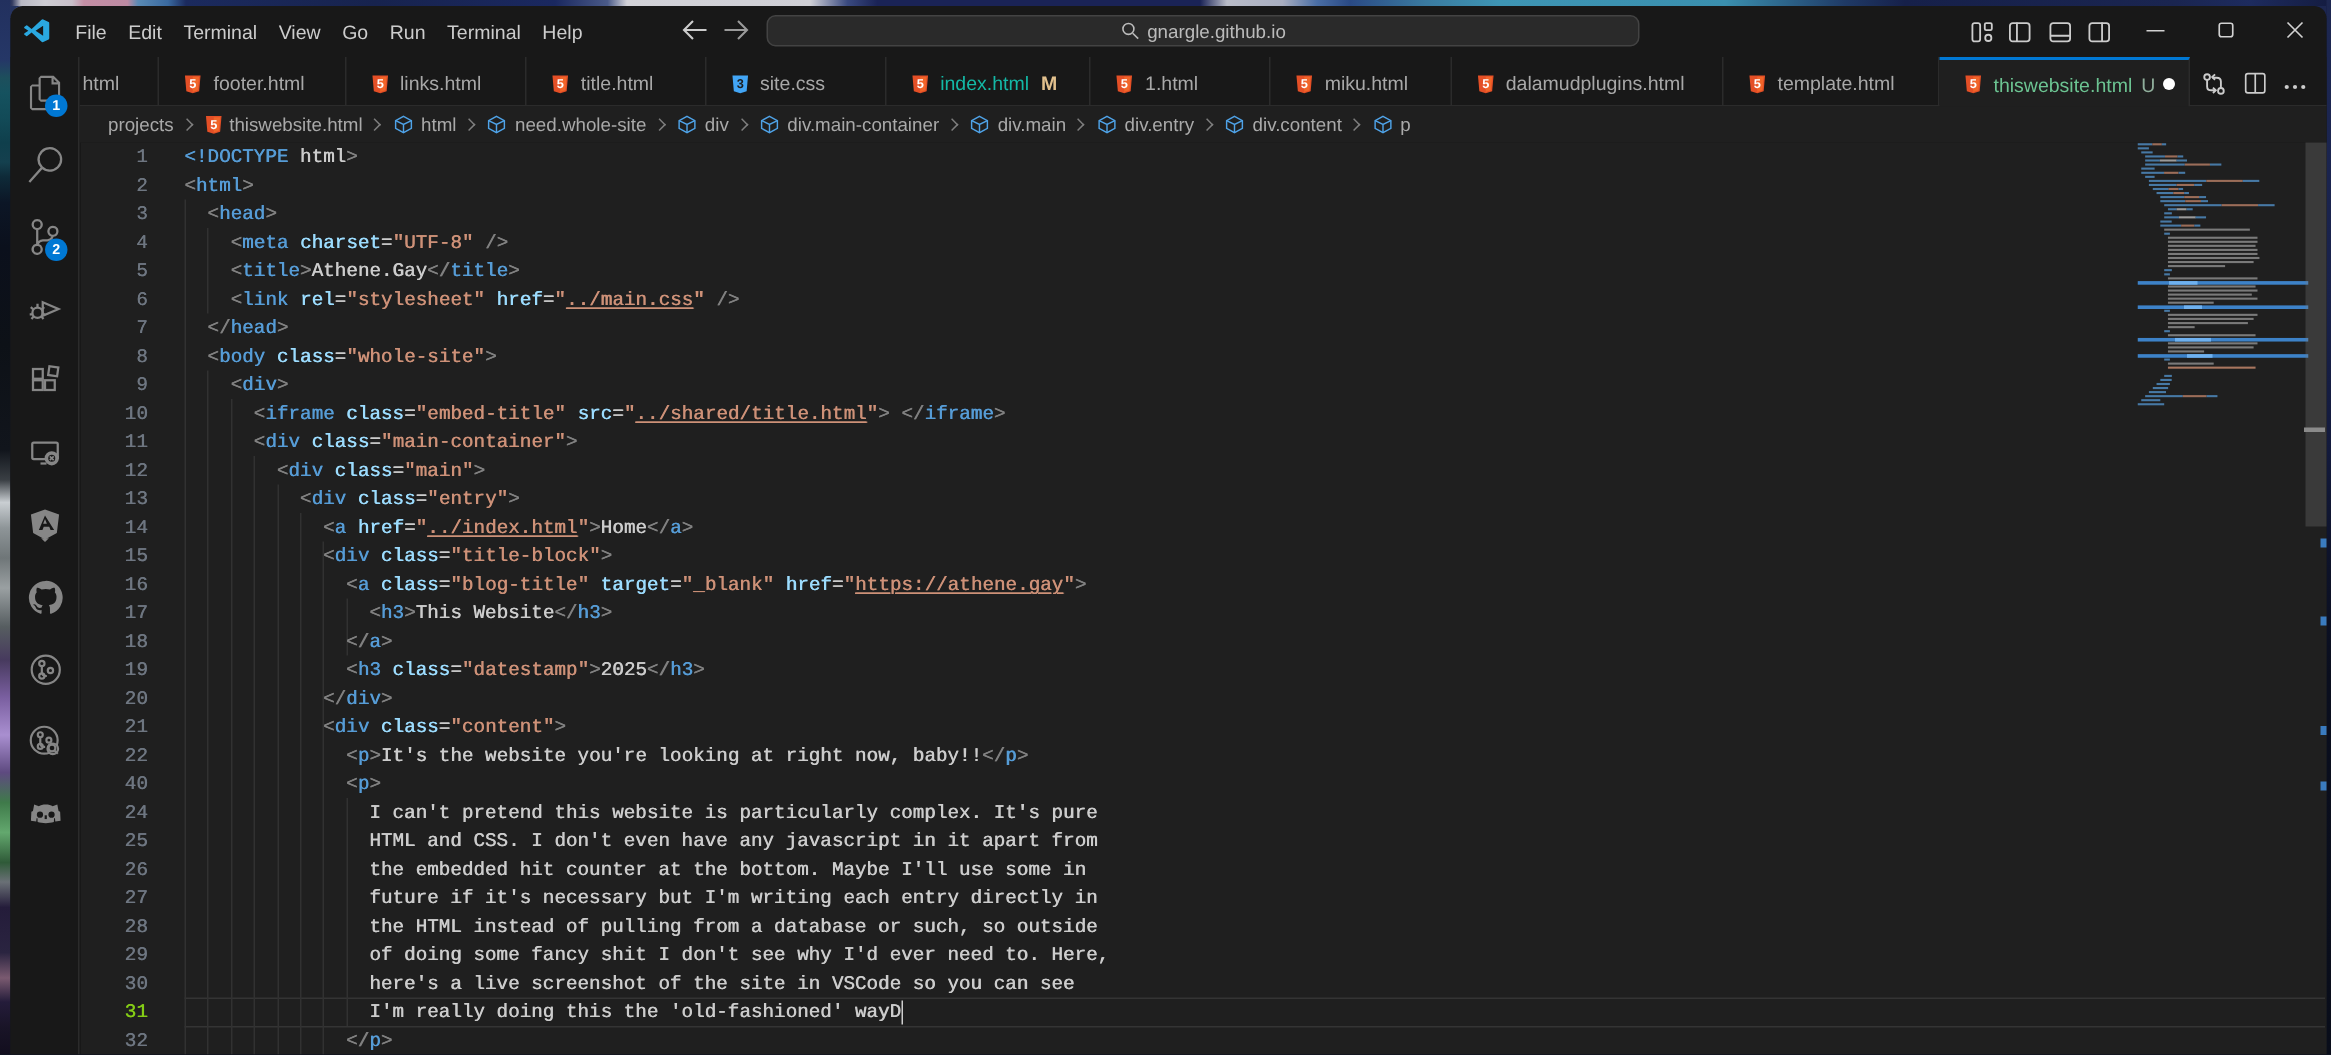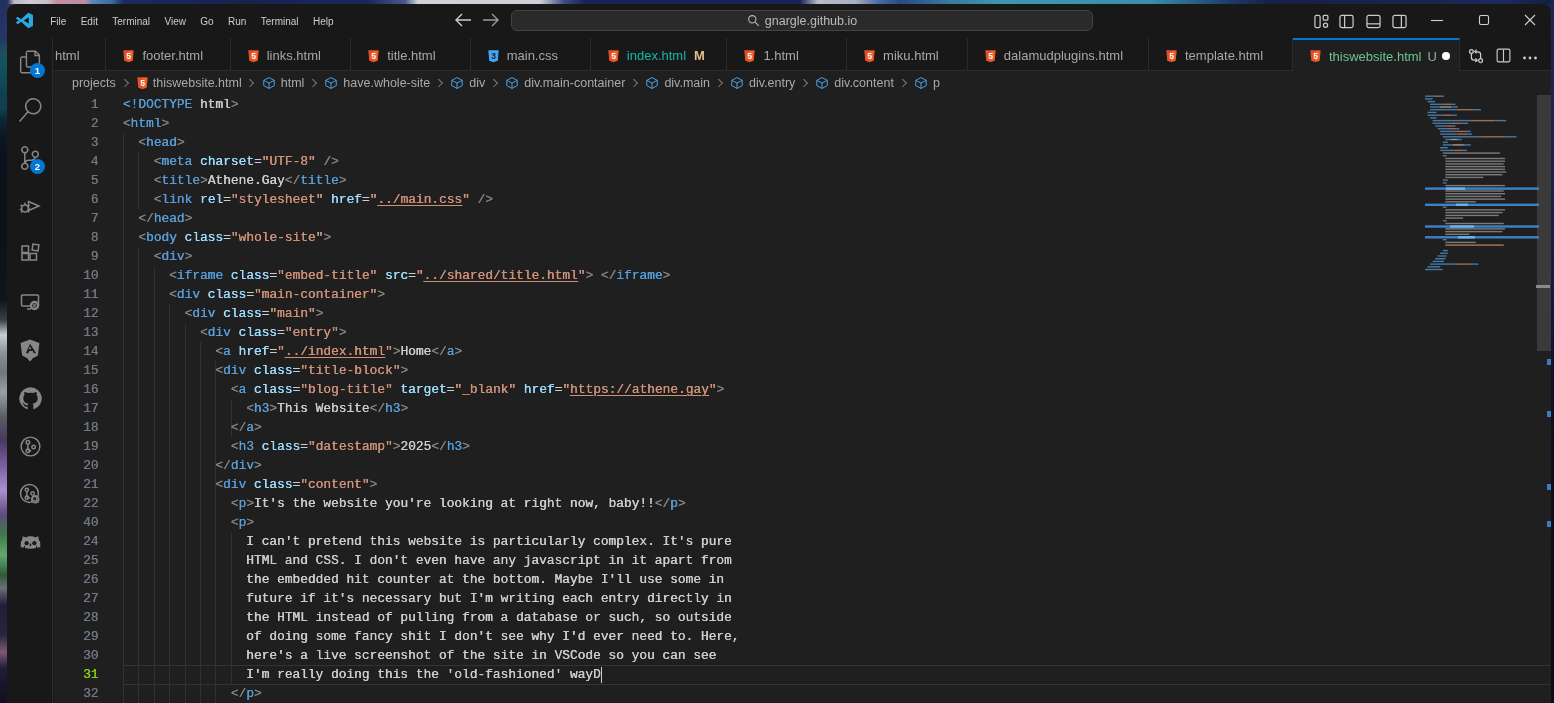--- a/index.html
+++ b/index.html
@@ -6,21 +6,21 @@
 html,body { width:1554px; height:703px; overflow:hidden; background:#0d1326; }
 body { font-family:"Liberation Sans", sans-serif; position:relative; }
 #topstrip { position:absolute; left:0; top:0; width:1554px; height:12px;
   background:linear-gradient(90deg,#1c2752 0px,#30395f 8px,#b9b9c4 14px,#cdccd2 30px,#c8bfc9 48px,#c48fa5 56px,#bd8ba3 85px,#5a8ab4 92px,#3a6aa0 112px,#1b2a5e 124px,#17234e 250px,#1a2860 370px,#4a5a88 405px,#d2d2d8 418px,#cfcfd5 540px,#3a4a80 565px,#1a2356 585px,#1a2356 800px,#b9bcc8 818px,#a9aec0 855px,#4a6ea5 878px,#2a4a85 900px,#3a7aa0 950px,#3e95b4 1000px,#3a8fae 1150px,#1f3a66 1230px,#16204a 1270px,#1a2550 1450px,#1d2b5e 1500px,#141c40 1554px); }
 #leftstrip { position:absolute; left:0; top:0; width:7px; height:703px;
   background:linear-gradient(180deg,#22305e 0px,#253767 40px,#1d4f5c 52px,#15525f 62px,#124a57 80px,#0f3f4c 95px,#14404e 108px,#0e2a38 118px,#0c1626 135px,#0b101c 165px,#0d1117 230px,#11151c 300px,#3a3f44 320px,#c9ced2 335px,#8e9598 352px,#6f7678 372px,#9aa0a2 392px,#565d60 418px,#473a5e 440px,#7a5fa0 465px,#a98fd0 490px,#5e4a80 515px,#3f7a4a 535px,#63a86e 555px,#2f5a38 575px,#6a7076 588px,#241c3a 605px,#2a2440 635px,#7a5a70 652px,#241c3a 668px,#191427 685px,#120e1e 703px); }
 #rightstrip { position:absolute; left:1550.5px; top:0; width:3.5px; height:703px;
   background:linear-gradient(180deg,#1d2750 0px,#1b2550 80px,#18214a 200px,#131a3c 300px,#0d1228 380px,#0a0e1e 450px,#090d1a 703px); }
 #window { position:absolute; left:7px; top:4px; width:1543.5px; height:699px;
   background:#181818; border-radius:8px 8px 0 0; }
-#menus { position:absolute; left:43px; top:4px; height:34px; display:flex; align-items:center; color:#cccccc; font-size:10px; }
+#menus { position:absolute; left:43px; top:4px; height:34px; display:flex; align-items:center; color:#cccccc; font-size:13px; }
 #menus span { padding:0 7.2px; }
 #cmdcenter { position:absolute; left:511px; top:10px; width:582px; height:21px; background:#2a2a2a; border:1px solid #434343; border-radius:6px; color:#bbbbbb; font-size:12.5px; display:flex; align-items:center; justify-content:center; gap:5px; }
 #tabbar { position:absolute; left:53px; top:38px; width:1497.5px; height:33px; background:#181818; border-bottom:1px solid #2b2b2b; }
 .tab { position:absolute; top:0; height:32px; padding-top:3px; display:flex; align-items:center; border-right:1px solid #2b2b2b; color:#a8a8a8; font-size:13px; white-space:nowrap; overflow:hidden; }
 .tab svg.ticon { margin:0 7px 0 16px; flex:none; }
 .tab.active { background:#1f1f1f; color:#6cc492; border-top:2px solid #0078d4; height:33px; padding-top:1px; }
 #breadcrumb { position:absolute; left:53px; top:71px; width:1497.5px; height:24px; background:#1f1f1f; display:flex; align-items:center; color:#a9a9a9; font-size:12.5px; }
 .chev { width:20px; display:flex; align-items:center; justify-content:center; }
 .chev i { display:block; width:5.5px; height:5.5px; border-right:1.3px solid #7e7e7e; border-top:1.3px solid #7e7e7e; transform:rotate(45deg); margin-left:-3px; }
 #activitybar { position:absolute; left:7px; top:38px; width:46px; height:665px; background:#181818; border-right:1px solid #2b2b2b; }
@@ -129,21 +129,21 @@
       <path fill="#f16529" d="M8 2.1h5.2l-1 11L8 14.5z"></path>
       <text x="8.1" y="11.6" font-family="Liberation Sans" font-size="10.5" font-weight="bold" fill="#ffffff" text-anchor="middle">5</text>
     </svg>
     <span>title.html</span>
   </div>
 <div class="tab" style="left:470.7px;top:38px;width:120.1px;">
     <svg class="ticon" width="13" height="14" viewBox="0 0 16 16">
       <path fill="#42a5f5" d="M1.6 1h12.8l-1.15 12.9L8 15.6l-5.25-1.7z"></path>
       <text x="8.1" y="11.6" font-family="Liberation Sans" font-size="10.5" font-weight="bold" fill="#1b1b1b" text-anchor="middle">3</text>
     </svg>
-    <span>main.css</span>
+    <span>site.css</span>
   </div>
 <div class="tab" style="left:590.8px;top:38px;width:136.6px;">
     <svg class="ticon" width="13" height="14" viewBox="0 0 16 16">
       <path fill="#e44f26" d="M1.6 1h12.8l-1.15 12.9L8 15.6l-5.25-1.7z"></path>
       <path fill="#f16529" d="M8 2.1h5.2l-1 11L8 14.5z"></path>
       <text x="8.1" y="11.6" font-family="Liberation Sans" font-size="10.5" font-weight="bold" fill="#ffffff" text-anchor="middle">5</text>
     </svg>
     <span style="color:#14b8a6">index.html</span>
     <span style="color:#e2c08d;margin-left:8px;font-weight:bold">M</span>
   </div>
@@ -236,21 +236,21 @@
     <span>html</span>
     <span class="chev">
       <i></i>
     </span>
     <svg class="cube" width="14" height="14" viewBox="0 0 16 16" style="margin-right:5px">
       <g fill="none" stroke="#4fa3e8" stroke-width="1.1">
         <path d="M8 1.8 14 5v6L8 14.2 2 11V5z"></path>
         <path d="M2 5l6 3 6-3M8 8v6.2"></path>
       </g>
     </svg>
-    <span>have.whole-site</span>
+    <span>need.whole-site</span>
     <span class="chev">
       <i></i>
     </span>
     <svg class="cube" width="14" height="14" viewBox="0 0 16 16" style="margin-right:5px">
       <g fill="none" stroke="#4fa3e8" stroke-width="1.1">
         <path d="M8 1.8 14 5v6L8 14.2 2 11V5z"></path>
         <path d="M2 5l6 3 6-3M8 8v6.2"></path>
       </g>
     </svg>
     <span>div</span>

